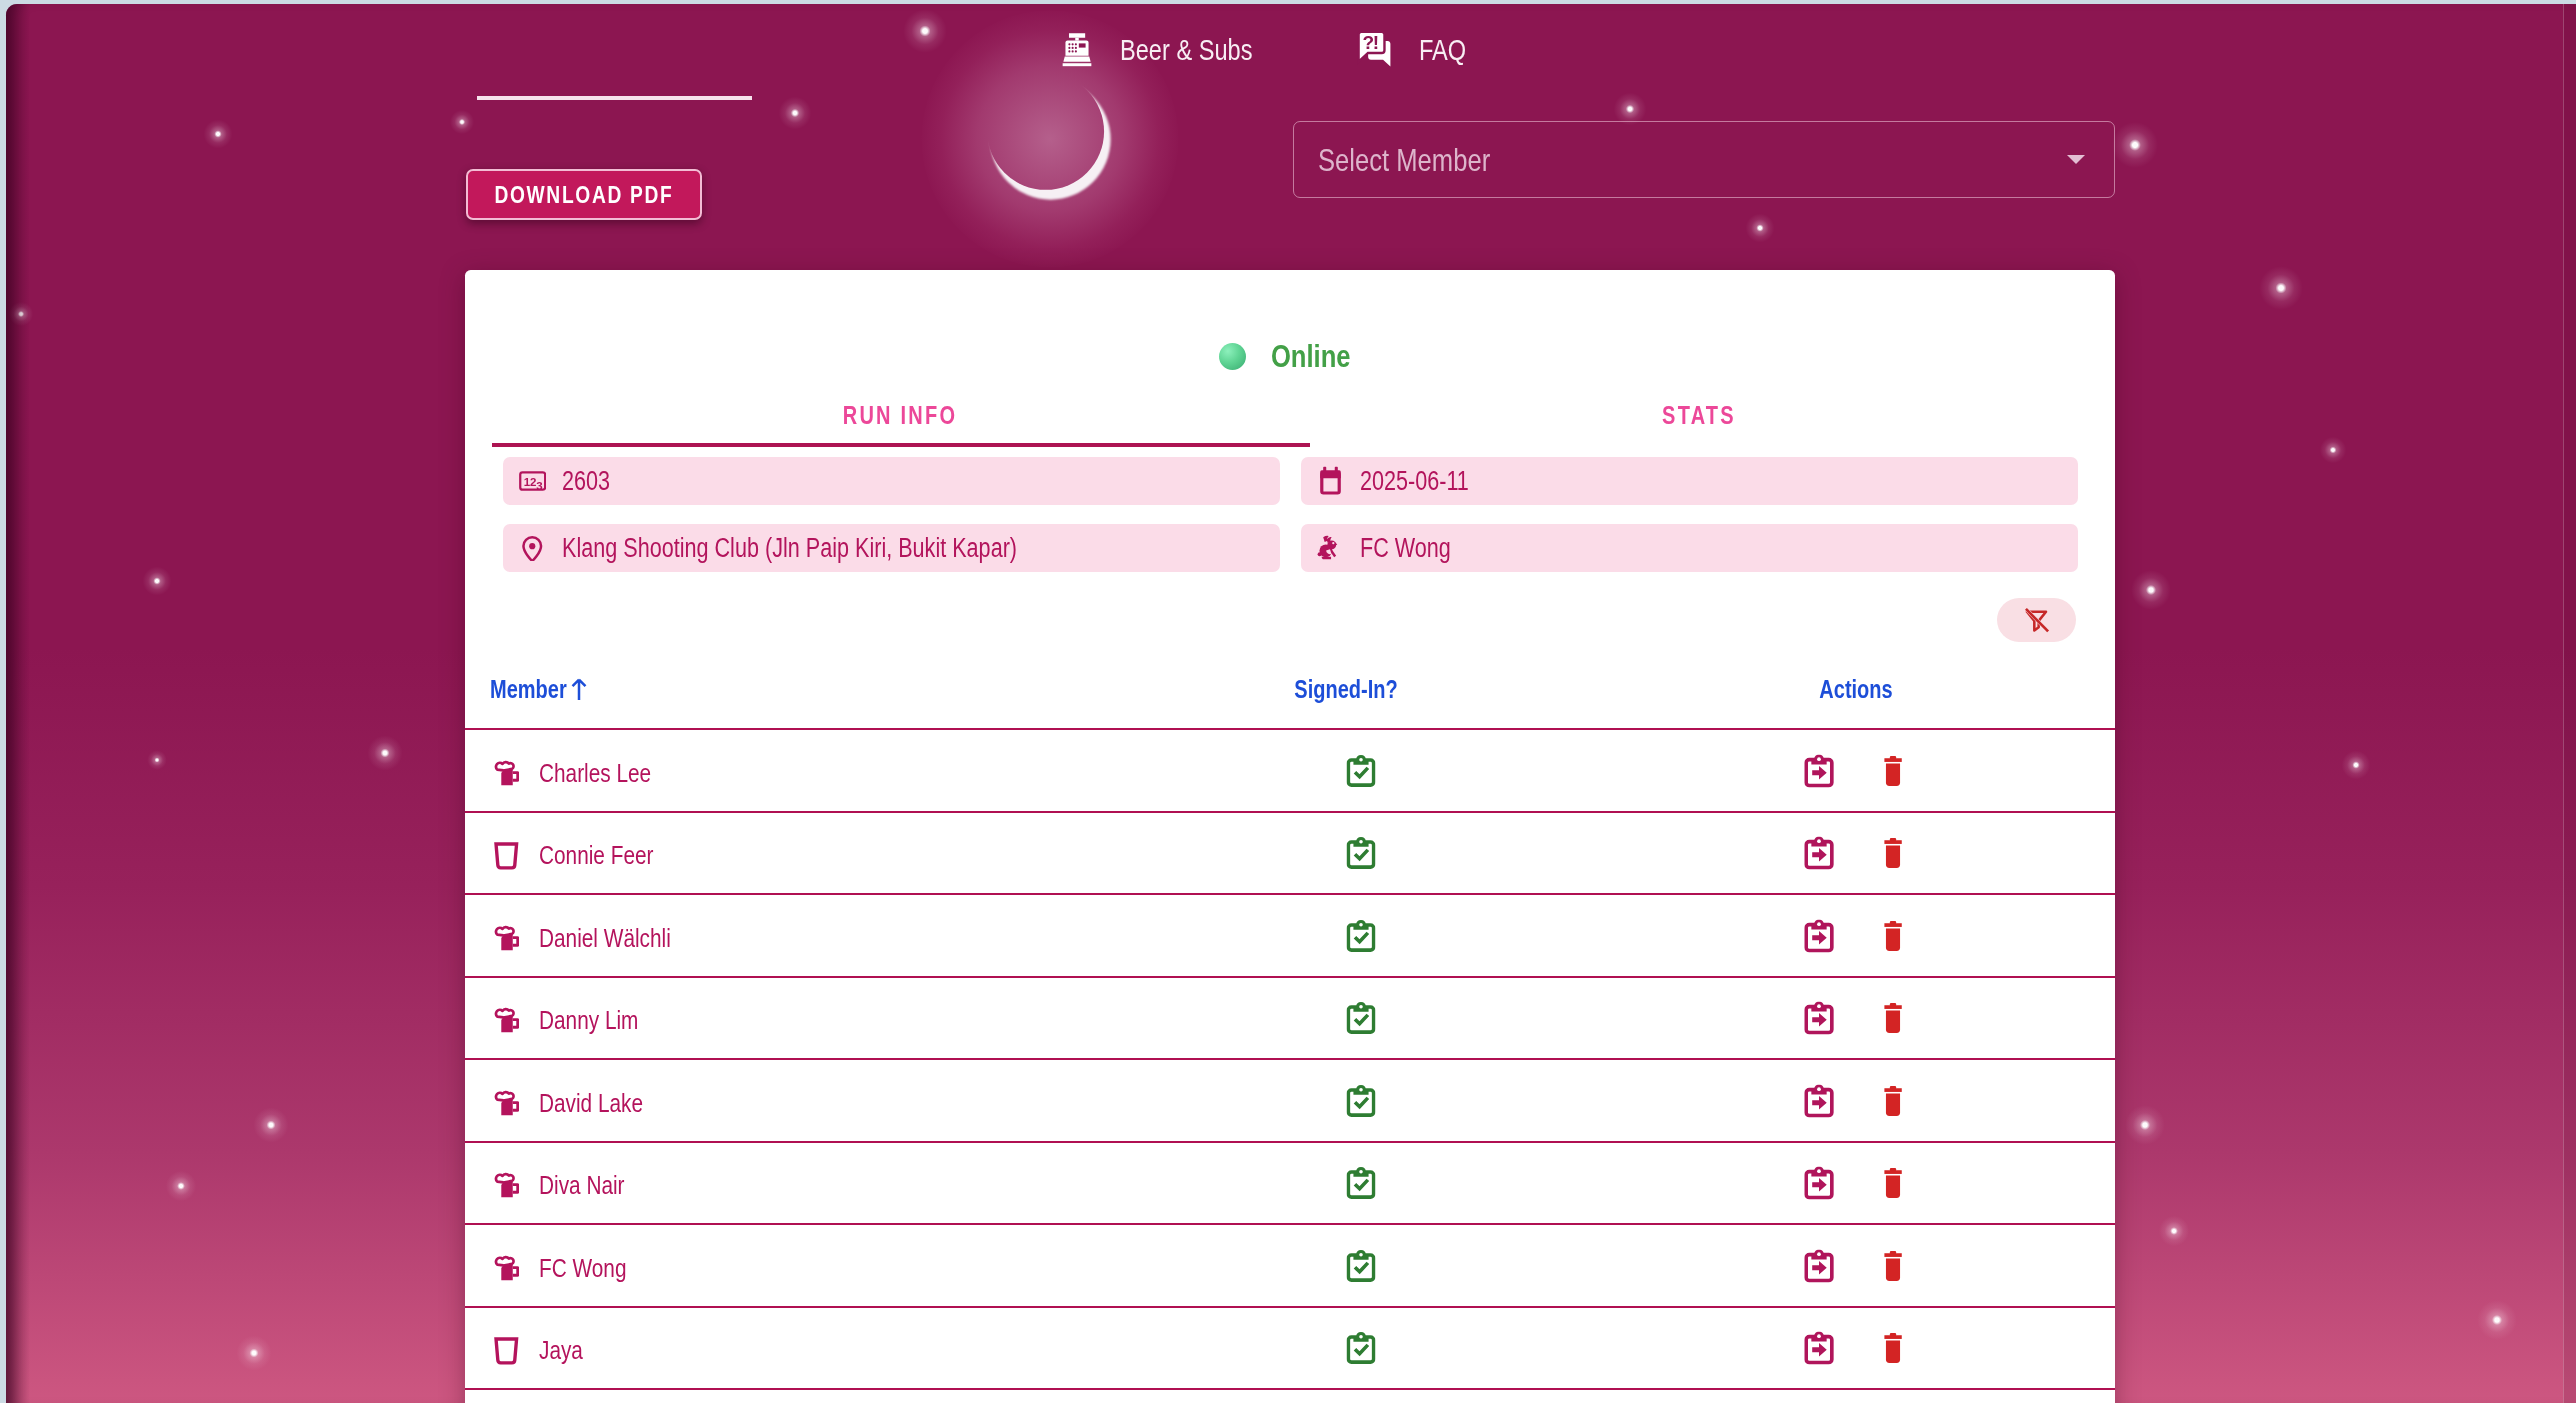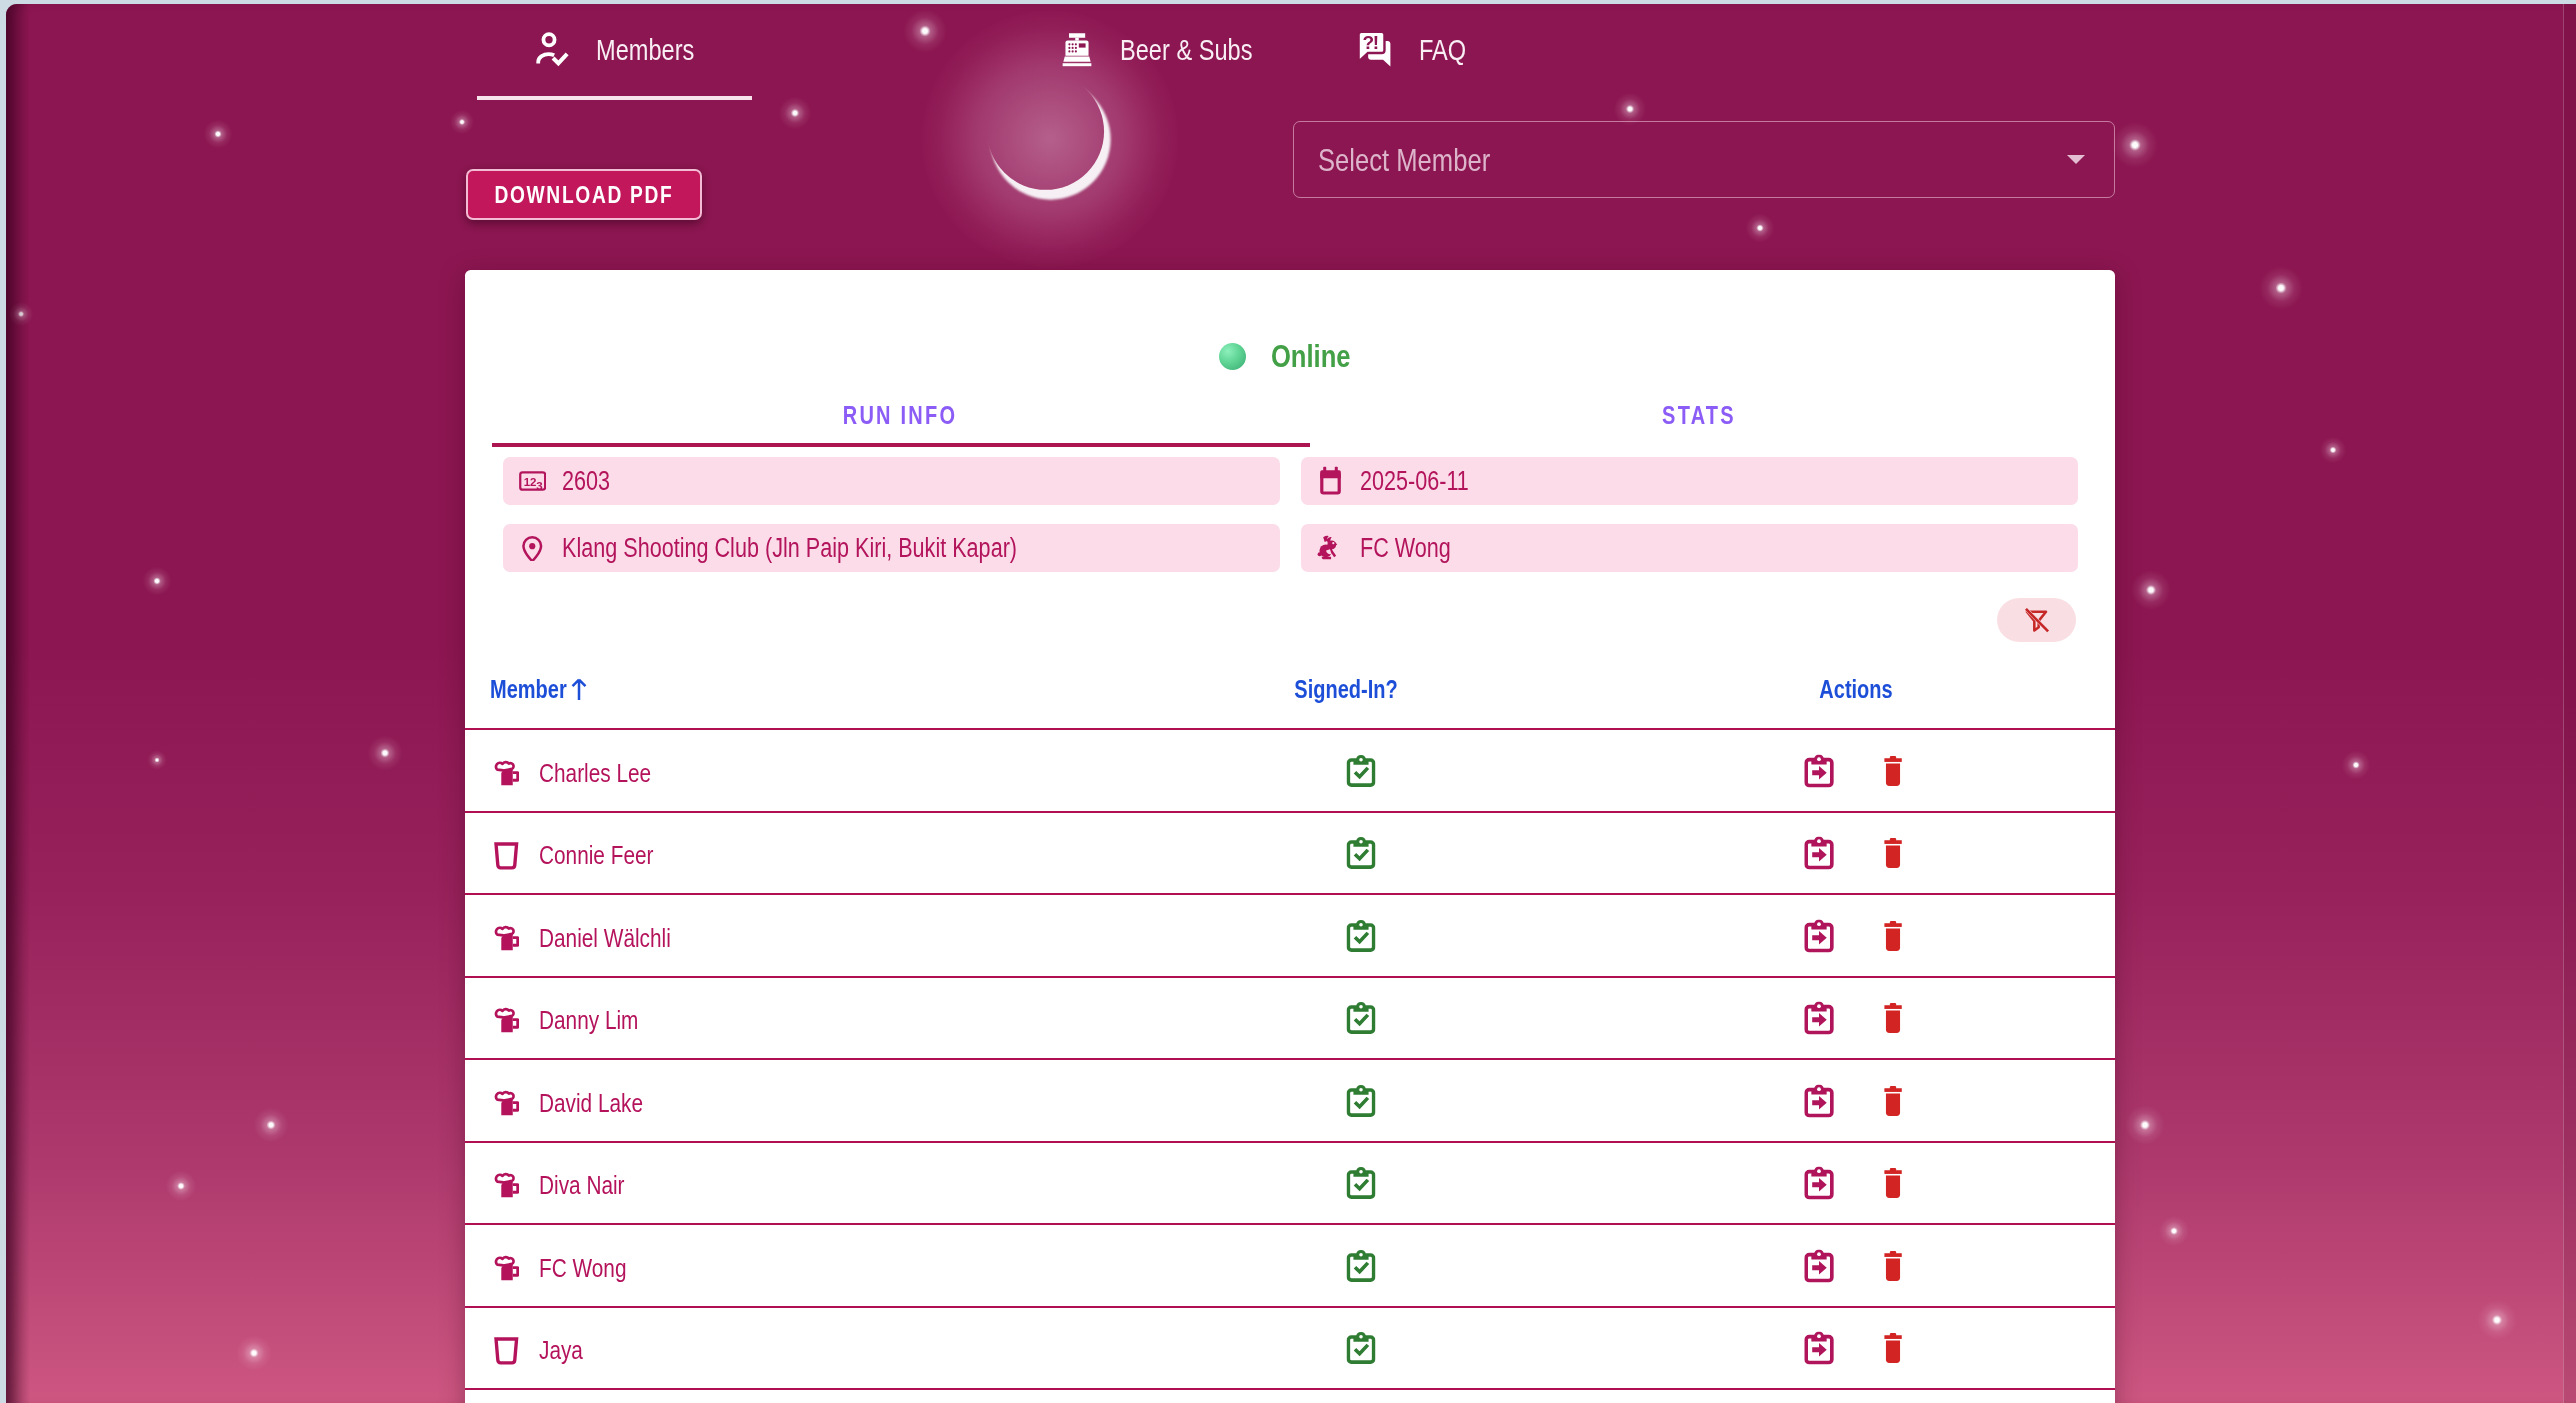--- a/index.html
+++ b/index.html
@@ -27,21 +27,21 @@
 #sel .car { position:absolute; right:29.5px; top:50%; margin-top:-4.2px; width:0; height:0; border-left:9.1px solid transparent; border-right:9.1px solid transparent; border-top:9.8px solid #e3bed3; }
 
 #card { position:absolute; left:465px; top:270px; width:1650px; height:1265px; background:#fff; border-radius:5.6px 5.6px 0 0;
   box-shadow:0 5.6px 24px rgba(60,0,30,.35); }
 #card h1 { position:absolute; left:0; width:100%; text-align:center; font-size:46px; font-weight:bold; color:#b5125c; }
 .cx { display:inline-block; transform:scaleX(.8); }
 #online { position:absolute; left:0; width:100%; top:357px; display:flex; align-items:center; justify-content:center; gap:15.5px; }
 #online .dot { width:27px; height:27px; border-radius:50%;
   background:radial-gradient(circle at 33% 30%, #8df0bc 0%, #5fd494 45%, #36a96e 100%); }
 #online .txt { font-size:32px; font-weight:bold; color:#43a047; display:inline-block; transform:scaleX(.8); }
-.ctab { position:absolute; top:131px; white-space:nowrap; font-size:25px; font-weight:bold; letter-spacing:2.8px; color:#8b5cf6; }
+.ctab { position:absolute; top:131px; white-space:nowrap; font-size:25px; font-weight:bold; letter-spacing:2.8px; color:#ec4899; }
 .ctab span { display:inline-block; transform:translateX(-50%) scaleX(.8); }
 #ctabline { position:absolute; width:818px; height:3.5px; background:#ad1452; }
 .fld { position:absolute; height:48px; width:777px; background:#fbdce8; border-radius:7px; display:flex; align-items:center; color:#b3145c; }
 .fld .fic { margin-left:15.5px; width:27.4px; display:flex; justify-content:center; }
 .fld .ftx { margin-left:16px; font-size:27px; white-space:nowrap; display:inline-block; transform:scaleX(.8); transform-origin:left center; }
 #pill { position:absolute; left:1998px; top:598px; width:79px; height:44px; border-radius:22.5px; background:#f9dfe4; display:flex; align-items:center; justify-content:center; color:#c62828; }
 
 #thead { position:absolute; left:0; top:645px; width:100%; height:83px; border-bottom:2.1px solid #b01052; color:#1d4ed8; font-weight:bold; font-size:25px; }
 #thead .h1 { position:absolute; left:24.6px; top:28px; display:flex; align-items:center; gap:5.6px; }
 #thead .h1 em { font-style:normal; display:inline-block; transform:scaleX(.8); transform-origin:left center; margin-right:-19.7px; }
@@ -91,28 +91,20 @@
           <mask id="mcut">
             <rect width="300" height="300" fill="#fff"></rect>
             <circle cx="143.15" cy="138.6" r="83" fill="#000"></circle>
           </mask>
           <filter id="mb" x="-10%" y="-10%" width="120%" height="120%">
             <feGaussianBlur stdDeviation="1.7"></feGaussianBlur>
           </filter>
         </defs>
         <circle cx="150" cy="150" r="85.5" fill="#f6f0f4" mask="url(#mcut)" filter="url(#mb)"></circle>
       </svg>
-<div class="tab" style="left:478px">
-        <svg width="39" height="39" viewBox="0 0 56 56">
-          <circle cx="23" cy="14" r="8" fill="none" stroke="#fff" stroke-width="5.4"></circle>
-          <path d="M7.5 48v-2.3c0-7 8.2-11.2 14.7-11.2 2.9 0 5.7.6 8.2 1.8" fill="none" stroke="#fff" stroke-width="5.4"></path>
-          <path d="M28.8 40.2l7.6 7.6 12.6-13.6" fill="none" stroke="#fff" stroke-width="5.8"></path>
-        </svg>
-        <span style="margin-right:-25px">Members</span>
-      </div>
 <div class="tab" style="left:1019px">
         <svg width="38" height="38" viewBox="0 0 54 54">
           <rect x="15.6" y="3.2" width="23" height="6.4" fill="#fff"></rect>
           <rect x="24.5" y="9.6" width="5" height="4" fill="#fff"></rect>
           <path d="M13.6 13.6h26.8c1.7 0 3 1.3 3 3v18.6H10.6V16.6c0-1.7 1.3-3 3-3z" fill="#fff"></path>
           <g fill="#8c1652">
             <circle cx="16.2" cy="19" r="1.5"></circle>
             <circle cx="20.8" cy="19" r="1.5"></circle>
             <circle cx="25.4" cy="19" r="1.5"></circle>
             <circle cx="16.2" cy="24" r="1.5"></circle>

